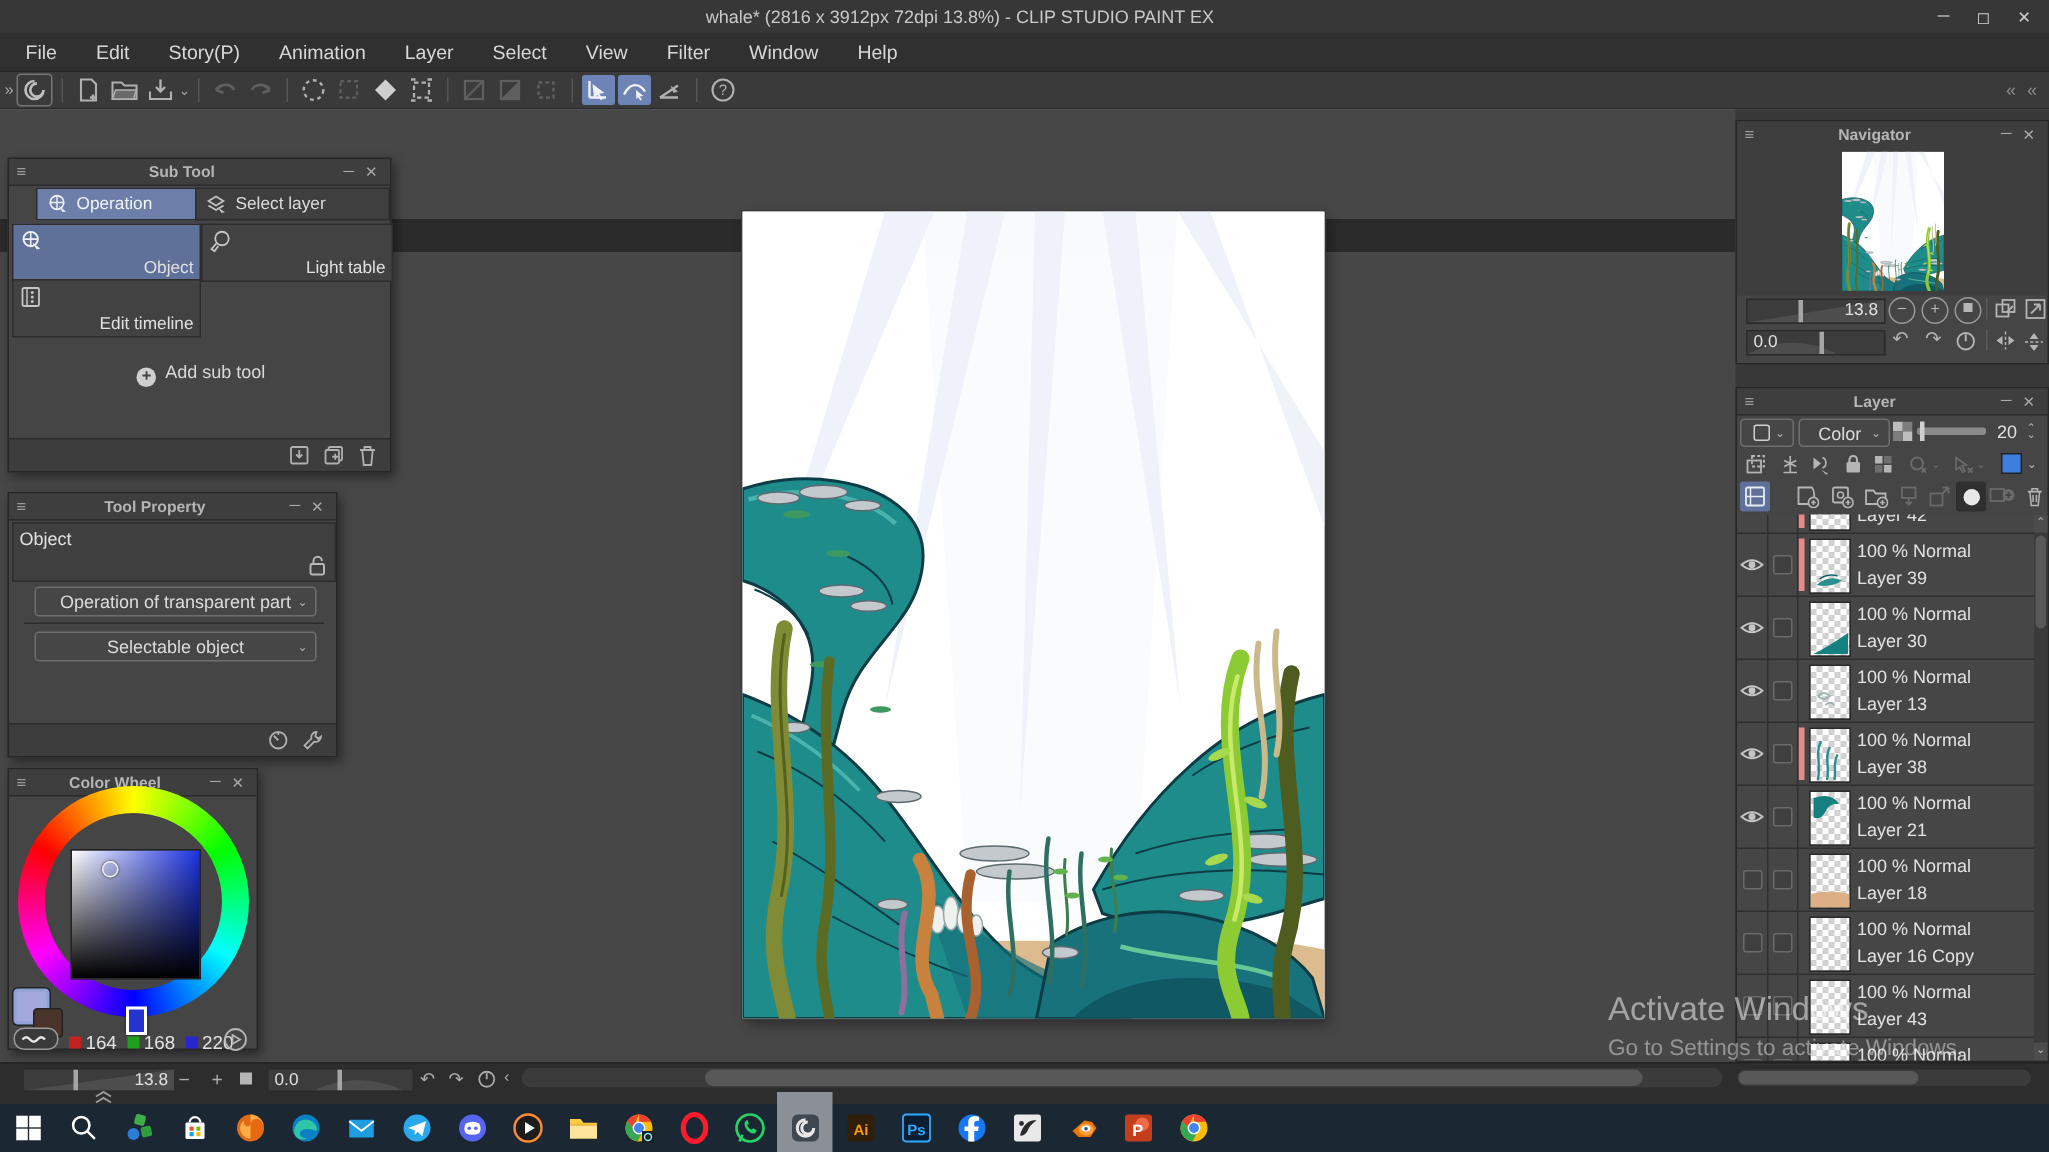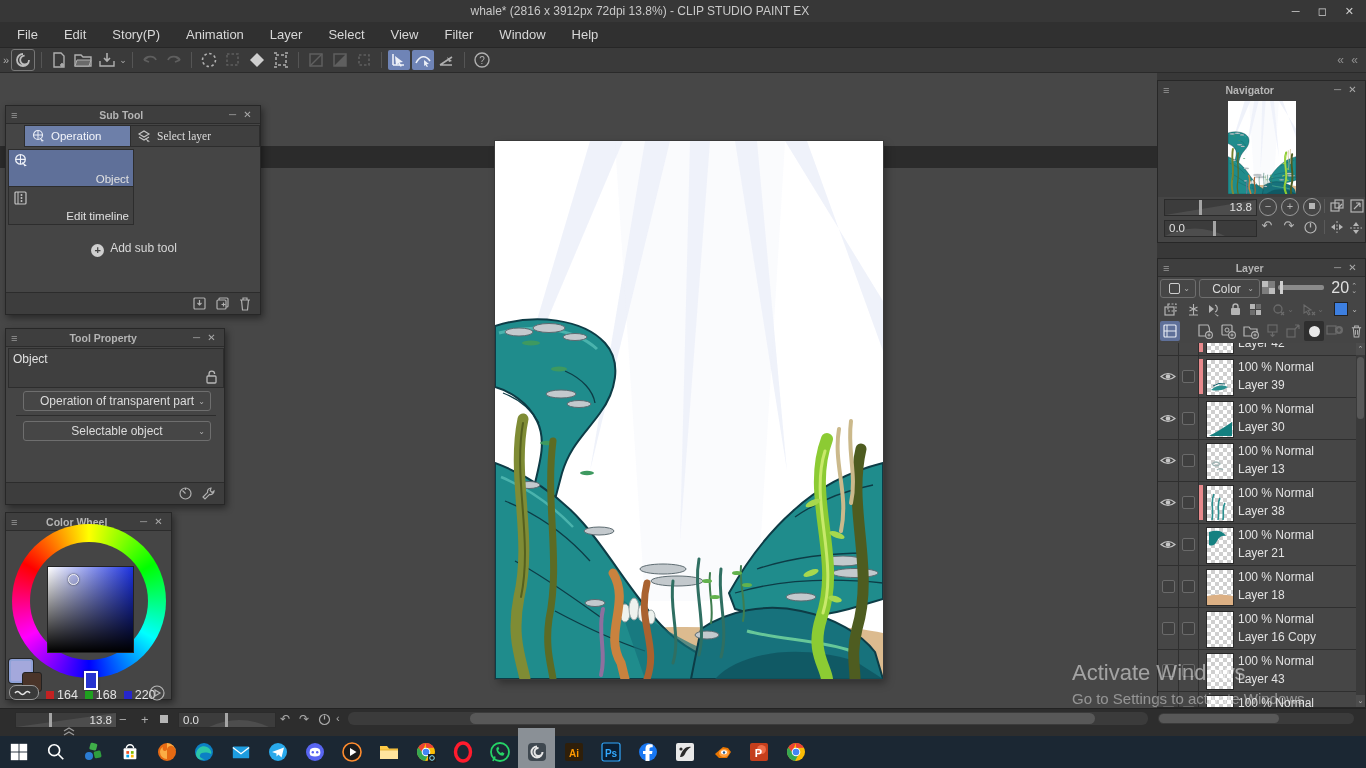--- a/index.html
+++ b/index.html
@@ -347,34 +347,41 @@
         <span class="pbtn">✕</span>
       </div>
       <div class="st-tab sel" style="left:2px;width:120px;margin-left:16px;">
         <svg class="cico" width="15" height="15" viewBox="0 0 15 15" style="position:static;margin-right:5px;">
             <circle cx="7" cy="6" r="4.5" fill="none" stroke="#e8ecf5" stroke-width="1.2"></circle>
             <path d="M7,1.5 v9 M2.5,6 h9" stroke="#e8ecf5" stroke-width="1"></path>
             <path d="M8,8 L13,12 l-2.4,.4 L12,14.6 Z" fill="#e8ecf5"></path>
           </svg>
         <span>Operation</span>
       </div>
-      <div class="st-tab" style="left:124px;width:130px;font-family:Liberation Serif, serif;">
+      <div class="st-tab" style="left:124px;width:130px;">
         <svg class="cico" width="15" height="15" viewBox="0 0 15 15" style="position:static;margin-right:5px;">
             <path d="M2,5 L7,2 L12,5 L7,8 Z M2,8 L7,11 L12,8" fill="none" stroke="#c5c5c5" stroke-width="1.1"></path>
             <path d="M8,9 L13,12.5 l-2.2,.3 L12,14.8 Z" fill="#c5c5c5"></path>
           </svg>
         <span>Select layer</span>
       </div>
       <div class="st-cell sel" style="left:2px;top:43px;width:124px;height:37px;">
         <svg class="cico" width="16" height="16" viewBox="0 0 15 15">
             <circle cx="7" cy="6" r="4.5" fill="none" stroke="#eef1f8" stroke-width="1.2"></circle>
             <path d="M7,1.5 v9 M2.5,6 h9" stroke="#eef1f8" stroke-width="1"></path>
             <path d="M8,8 L13,12 l-2.4,.4 L12,14.6 Z" fill="#eef1f8"></path>
           </svg>
         <span class="lbl">Object</span>
+      </div>
+      <div class="st-cell" style="left:128px;top:43px;width:126px;height:37px;">
+        <svg class="cico" width="16" height="16" viewBox="0 0 16 16">
+            <circle cx="9" cy="6" r="4.5" fill="none" stroke="#c5c5c5" stroke-width="1.2"></circle>
+            <path d="M5.5,9 L2,13 l2,1.5 2.5,-3.5" fill="none" stroke="#c5c5c5" stroke-width="1.2"></path>
+          </svg>
+        <span class="lbl">Light table</span>
       </div>
       <div class="st-cell" style="left:2px;top:80px;width:124px;height:37px;">
         <svg class="cico" width="16" height="16" viewBox="0 0 16 16">
             <rect x="2" y="2" width="11" height="12" rx="1" fill="none" stroke="#c5c5c5" stroke-width="1.2"></rect>
             <path d="M5,2 v12" stroke="#c5c5c5" stroke-width="1"></path>
             <circle cx="8.5" cy="5" r="1" fill="#c5c5c5"></circle>
             <circle cx="8.5" cy="8" r="1" fill="#c5c5c5"></circle>
             <circle cx="8.5" cy="11" r="1" fill="#c5c5c5"></circle>
           </svg>
         <span class="lbl">Edit timeline</span>
@@ -544,21 +551,21 @@
       <svg class="abs" style="left:104px;top:22px;" width="13" height="13" viewBox="0 0 13 13">
           <rect x="0" y="0" width="6.5" height="6.5" fill="#bdbdbd"></rect>
           <rect x="6.5" y="6.5" width="6.5" height="6.5" fill="#bdbdbd"></rect>
           <rect x="6.5" y="0" width="6.5" height="6.5" fill="#7d7d7d"></rect>
           <rect x="0" y="6.5" width="6.5" height="6.5" fill="#7d7d7d"></rect>
         </svg>
     <div class="abs" style="left:120px;top:26px;width:46px;height:5px;background:#8a8a8a;border-radius:2px;">
           <div style="position:absolute;left:2px;top:-4px;width:3px;height:13px;background:#cfcfcf;"></div>
         </div>
       <div class="abs" style="left:169px;top:20px;width:30px;height:17px;display:flex;align-items:center;">
-        <span style="font-size:16px;color:#e0e0e0;flex:1;text-align:right;">20</span>
+        <span style="font-size:12px;color:#e0e0e0;flex:1;text-align:center;">20</span>
         <span style="display:flex;flex-direction:column;font-size:7px;color:#b5b5b5;line-height:5px;margin-left:2px;">
             <span>⌃</span>
             <span>⌄</span>
           </span>
       </div>
 
       <div class="hdr-ico" style="left:3px;top:41px;">
           <svg width="15" height="15" viewBox="0 0 15 15">
             <rect x="2" y="5" width="9" height="8" fill="none" stroke="#b5b5b5" stroke-width="1.2"></rect>
             <rect x="5" y="2" width="8" height="7" fill="none" stroke="#b5b5b5" stroke-width="1.2" stroke-dasharray="2 1.5"></rect>

